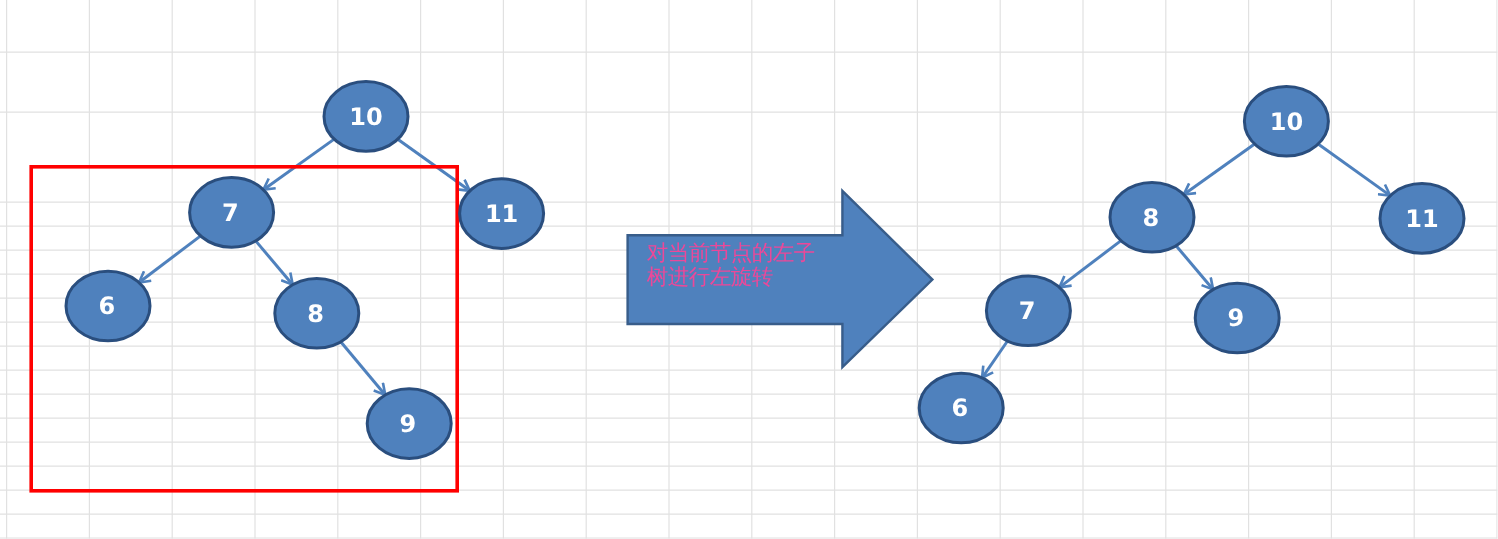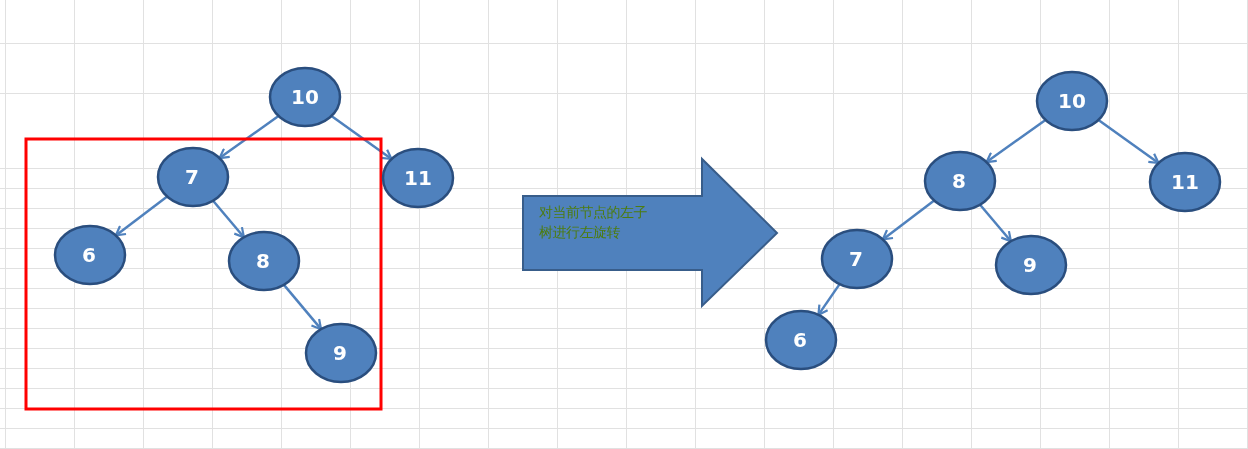--- a/index.html
+++ b/index.html
@@ -1,19 +1,19 @@
 <!DOCTYPE html>
 <html><head>
   <meta charset="utf-8">
   <style>
     html, body { margin: 0; padding: 0; background: #ffffff; }
     body { width: 1248px; height: 449px; overflow: hidden; position: relative; }
     #canvas { position: absolute; left: 0; top: 0; width: 1248px; height: 449px; }
     .node-label { font-family: "DejaVu Sans", sans-serif; font-weight: bold; font-size: 20px; fill: #ffffff; }
-    .arrow-text { position: absolute; font-family: "DejaVu Sans", sans-serif; font-size: 14px; line-height: 20px; color: #4d7c0f; white-space: nowrap; letter-spacing: -0.5px; }
+    .arrow-text { position: absolute; font-family: "DejaVu Sans", sans-serif; font-size: 18px; line-height: 20px; color: #ec4899; white-space: nowrap; letter-spacing: -0.5px; }
   </style>
 </head>
 <body>
 
 <svg id="canvas" width="1248" height="449" viewBox="0 0 1248 449" xmlns="http://www.w3.org/2000/svg">
   <defs>
     <marker id="arrowhead" markerWidth="12" markerHeight="12" refX="10" refY="6" orient="auto" markerUnits="userSpaceOnUse">
       <path d="M1,1 L10,6 L1,11" fill="none" stroke="#4f81bd" stroke-width="2.2"></path>
     </marker>
   </defs>

